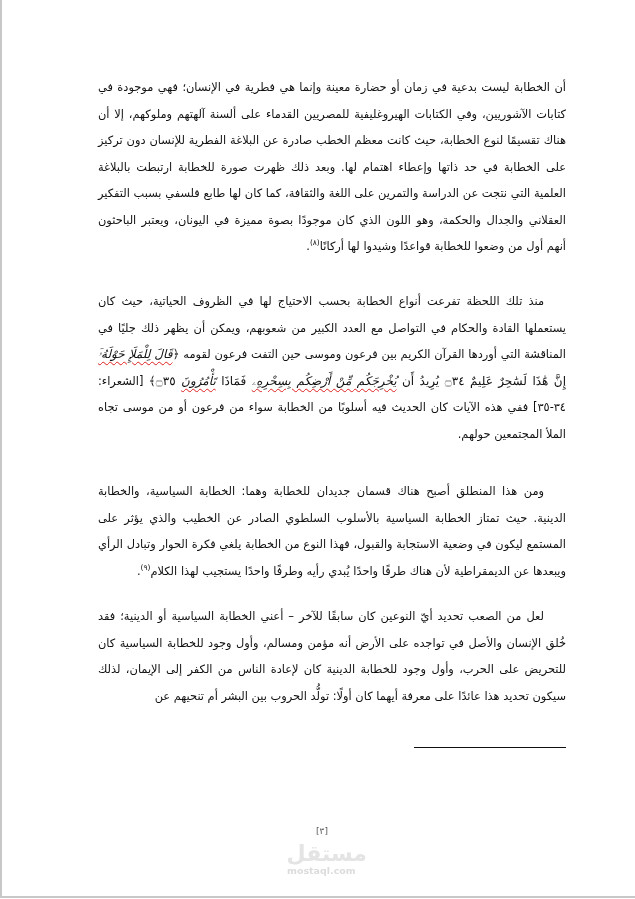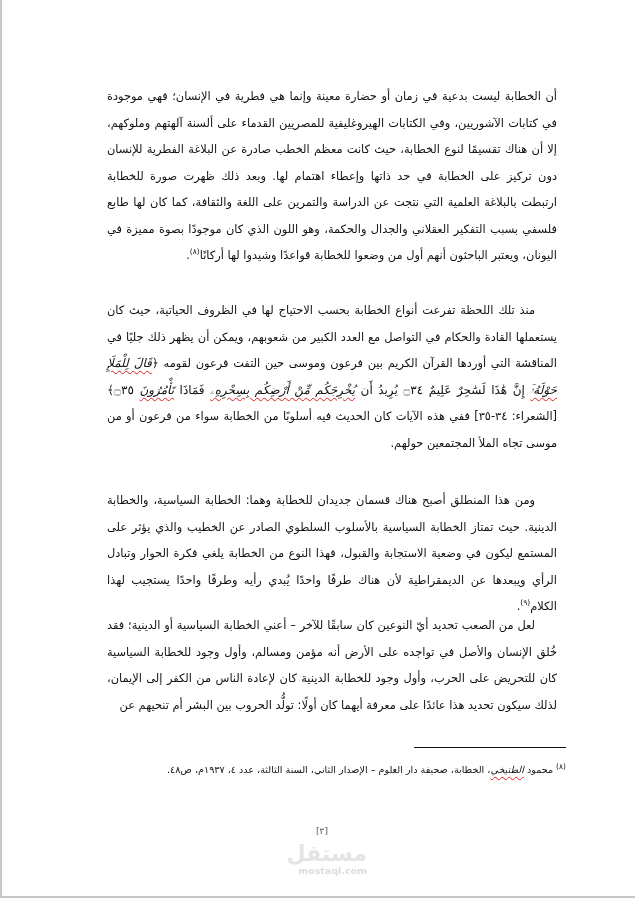--- a/index.html
+++ b/index.html
@@ -7,21 +7,21 @@
     .page {
       position: absolute; left: 0; top: 0; width: 633px; height: 896px;
       border-left: 2px solid #c8c8c8; border-bottom: 2px solid #c8c8c8;
       background: #fff;
     }
     .body-text {
       position: absolute; left: 96px; width: 468px; direction: rtl; text-align: justify;
       text-align-last: right; color: #111; font-size: 11.4px; line-height: 26.5px;
       font-family: "DejaVu Sans", sans-serif;
     }
-    .para { margin: 9px; }
+    .para { margin: 0; }
     .para.indent { text-indent: 22px; }
     #p1 { top: 74px; }
     #p2 { top: 288px; }
     #p3 { top: 478px; }
     #p4 { top: 603px; }
     .sup { font-size: 7.5px; vertical-align: super; line-height: 0; }
     .quran { font-family: "DejaVu Serif", serif; font-size: 12px; }
     .spell { text-decoration: underline wavy #e02020; text-decoration-thickness: 1px; text-underline-offset: 3px; font-style: italic; }
     .footnote-sep {
       position: absolute; top: 747px; left: 412px; width: 152px; height: 0;
@@ -31,21 +31,21 @@
       position: absolute; top: 760px; left: 96px; width: 468px; direction: rtl;
       text-align: right; font-size: 9.6px; line-height: 19px; color: #111;
       font-family: "DejaVu Sans", sans-serif;
     }
     .footnote { margin: 0; }
     .page-number {
       position: absolute; top: 826px; left: 300px; width: 40px; text-align: center;
       font-size: 9px; color: #555; direction: rtl;
     }
     .watermark {
-      position: absolute; top: 843px; left: 285px; width: 80px; text-align: right;
+      position: absolute; top: 843px; left: 285px; width: 80px; text-align: left;
       color: #e4e4e4; direction: ltr;
     }
     .watermark .wm-ar { font-size: 22px; font-weight: bold; line-height: 22px; direction: rtl; display: block; }
     .watermark .wm-en { font-size: 9.5px; line-height: 11px; display: block; color: #dcdcdc; font-weight: bold; }
   </style>
 </head>
 <body>
 
 <div class="page">
 
@@ -61,21 +61,20 @@
     <p class="para indent"><span>ومن هذا المنطلق أصبح هناك قسمان جديدان للخطابة وهما: الخطابة السياسية، والخطابة الدينية. حيث تمتاز الخطابة السياسية بالأسلوب السلطوي الصادر عن الخطيب والذي يؤثر على المستمع ليكون في وضعية الاستجابة والقبول، فهذا النوع من الخطابة يلغي فكرة الحوار وتبادل الرأي ويبعدها عن الديمقراطية لأن هناك طرفًا واحدًا يُبدي رأيه وطرفًا واحدًا يستجيب لهذا الكلام</span><span class="sup">(٩)</span><span>.</span></p>
   </div>
 
   <div class="body-text" id="p4">
     <p class="para indent"><span>لعل من الصعب تحديد أيّ النوعين كان سابقًا للآخر – أعني الخطابة السياسية أو الدينية؛ فقد خُلق الإنسان والأصل في تواجده على الأرض أنه مؤمن ومسالم، وأول وجود للخطابة السياسية كان للتحريض على الحرب، وأول وجود للخطابة الدينية كان لإعادة الناس من الكفر إلى الإيمان، لذلك سيكون تحديد هذا عائدًا على معرفة أيهما كان أولًا: تولُّد الحروب بين البشر أم تنحيهم عن</span></p>
   </div>
 
   <div class="footnote-sep"></div>
 
   <div class="footnotes">
-    <p class="footnote"><span class="sup">(٨)</span><span> محمود </span><span class="spell">الطنيخي</span><span>، الخطابة، صحيفة دار العلوم – الإصدار الثاني، السنة الثالثة، عدد ٤، ١٩٣٧م، ص٤٨.</span></p>
   </div>
 
   <div class="page-number">[٣]</div>
 
   <div class="watermark">
     <span class="wm-ar">مستقل</span>
     <span class="wm-en">mostaql.com</span>
   </div>
 
 </div>

